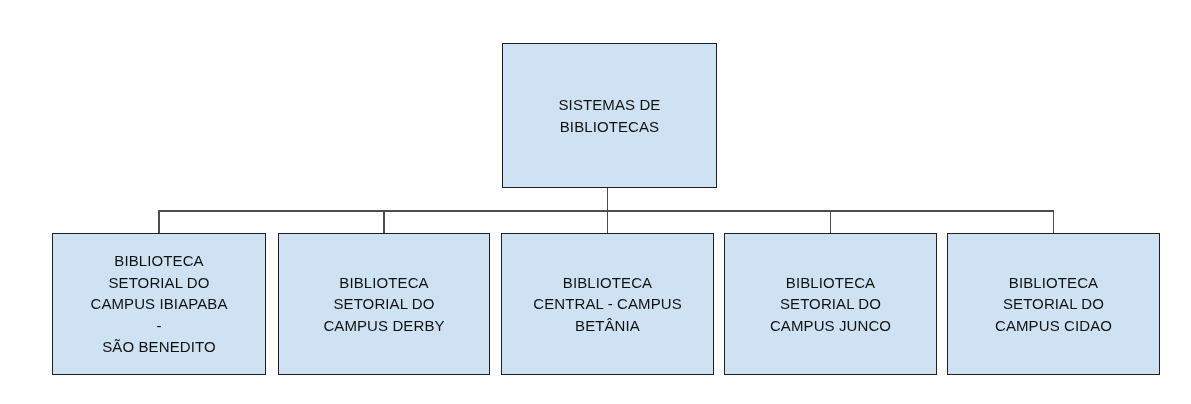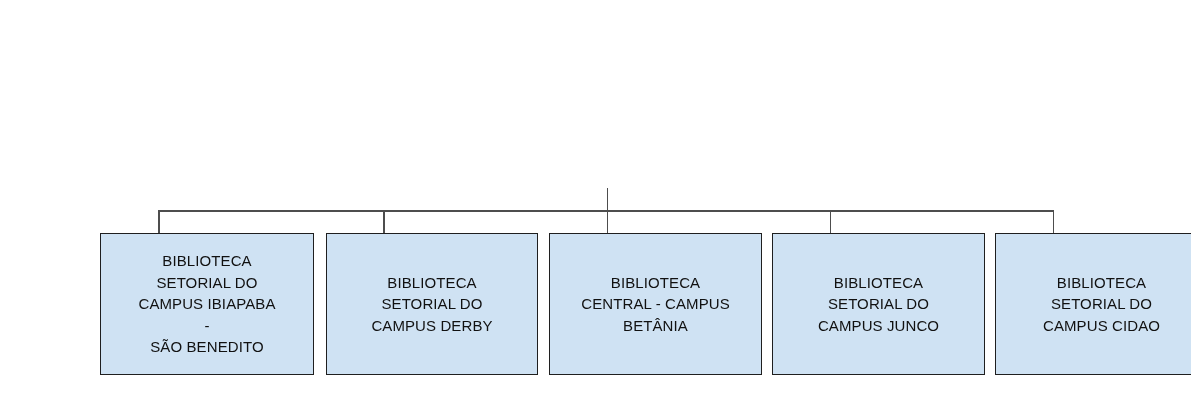--- a/index.html
+++ b/index.html
@@ -32,21 +32,21 @@
   }
   .node-label {
     white-space: pre-line;
     font-size: 15px;
     line-height: 21.5px;
     letter-spacing: 0.1px;
     color: var(--text-color);
     padding: 0 4px;
   }
   .root-node  { left: 502px; top: 43px;  width: 215px; height: 145px; }
-  .child-node { top: 233px; height: 142px; margin-left: 48px; }
+  .child-node { top: 233px; height: 142px; }
   .c0 { left: 52px;  width: 214px; }
   .c1 { left: 278px; width: 212px; }
   .c2 { left: 501px; width: 213px; }
   .c3 { left: 724px; width: 213px; }
   .c4 { left: 947px; width: 213px; }
 
   .line {
     position: absolute;
     background: var(--connector-color);
   }
@@ -56,20 +56,24 @@
   .s0 { left: 158.25px; }
   .s1 { left: 383.25px; }
   .s3 { left: 829.75px; }
   .s4 { left: 1052.75px; }
 </style>
 </head>
 <body>
 
 <div class="canvas">
 
+  <div class="node root-node">
+    <div class="node-label">SISTEMAS DE
+BIBLIOTECAS</div>
+  </div>
 
   <div class="line stem"></div>
   <div class="line hrail"></div>
   <div class="line stub s0"></div>
   <div class="line stub s1"></div>
   <div class="line stub s3"></div>
   <div class="line stub s4"></div>
 
   <div class="node child-node c0">
     <div class="node-label">BIBLIOTECA

